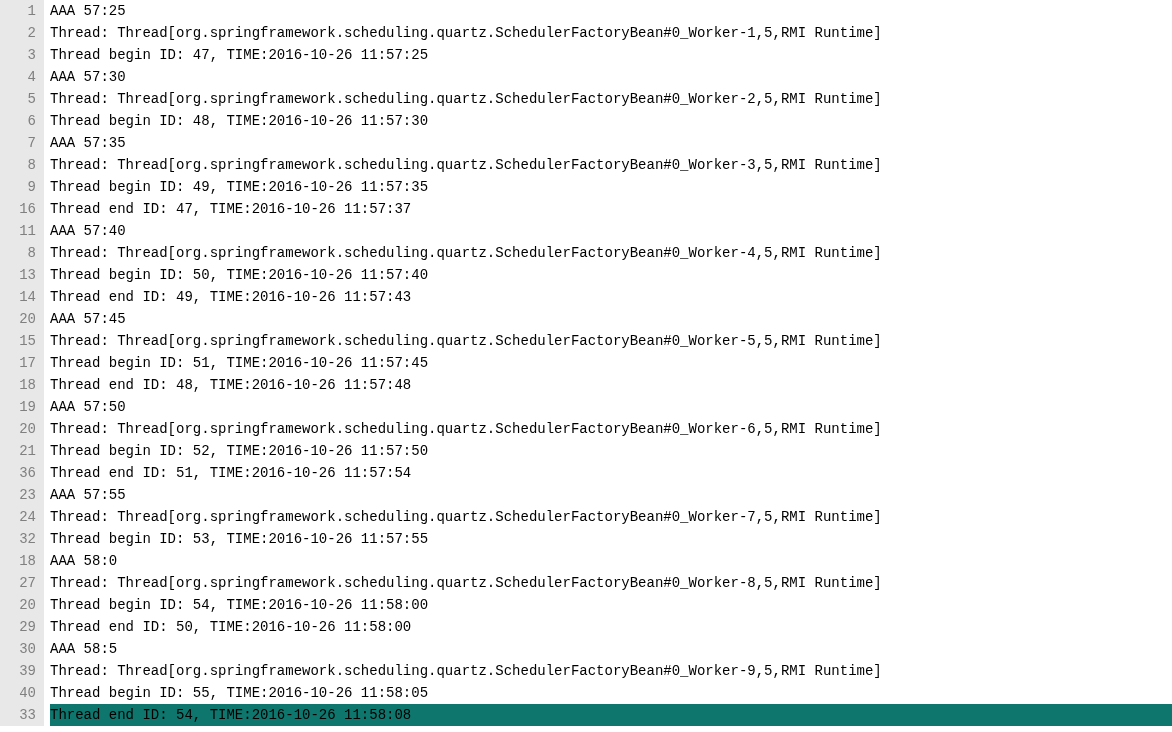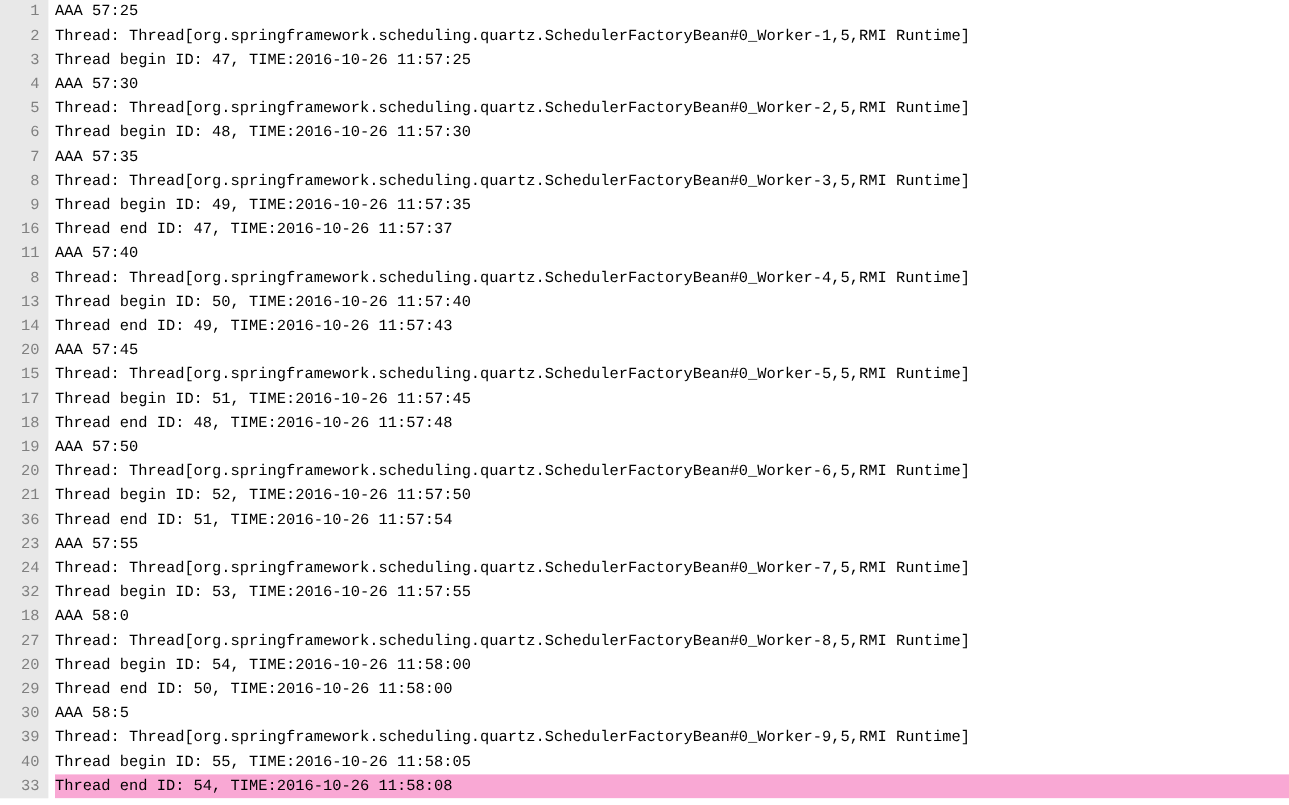--- a/index.html
+++ b/index.html
@@ -30,21 +30,21 @@
     .code {
       flex: 1;
       padding-left: 6px;
       white-space: pre;
       overflow-x: auto;
     }
     .code-line {
       height: 22px;
     }
     .highlighted {
-      background: #f9a8d4;
+      background: #0f766e;
     }
   </style>
 </head>
 <body>
 
 <div class="editor">
   <div class="gutter" id="gutter">
       <div class="line-number">1</div>
       <div class="line-number">2</div>
       <div class="line-number">3</div>

